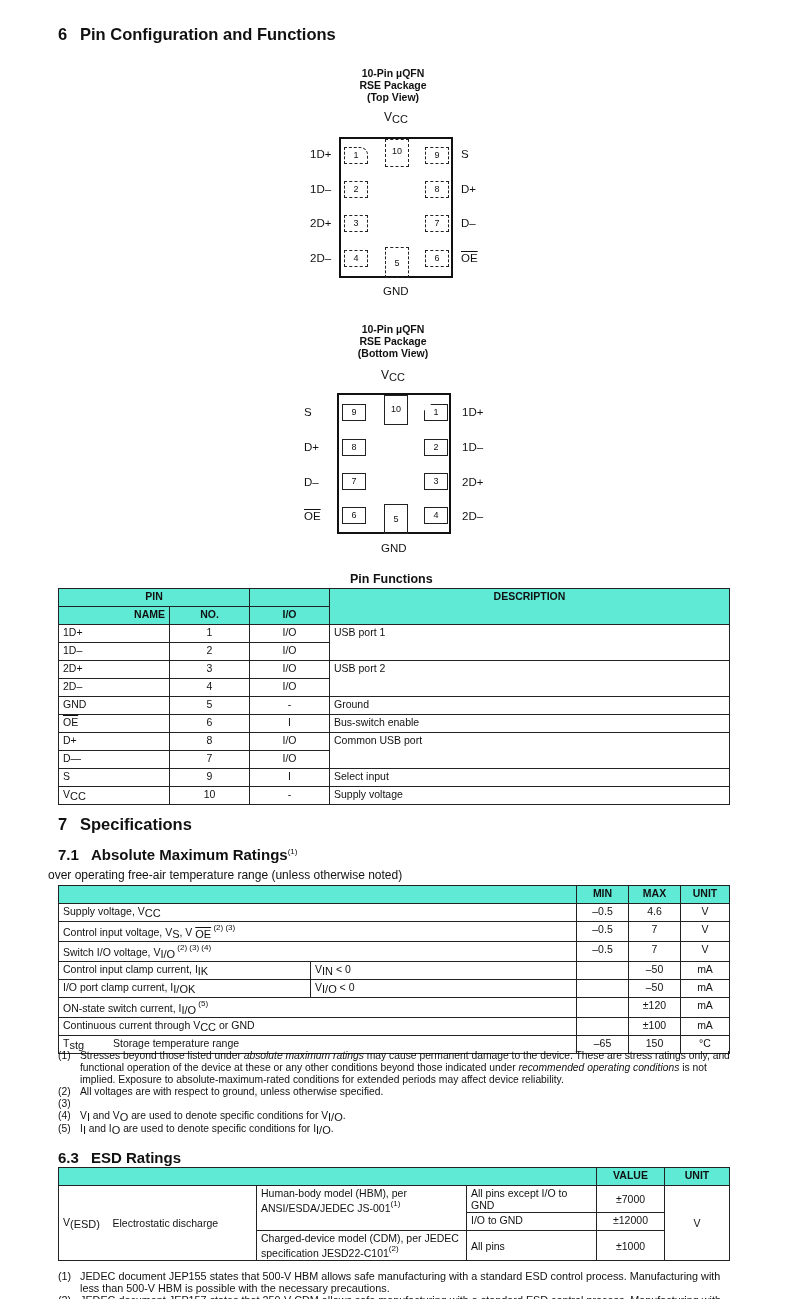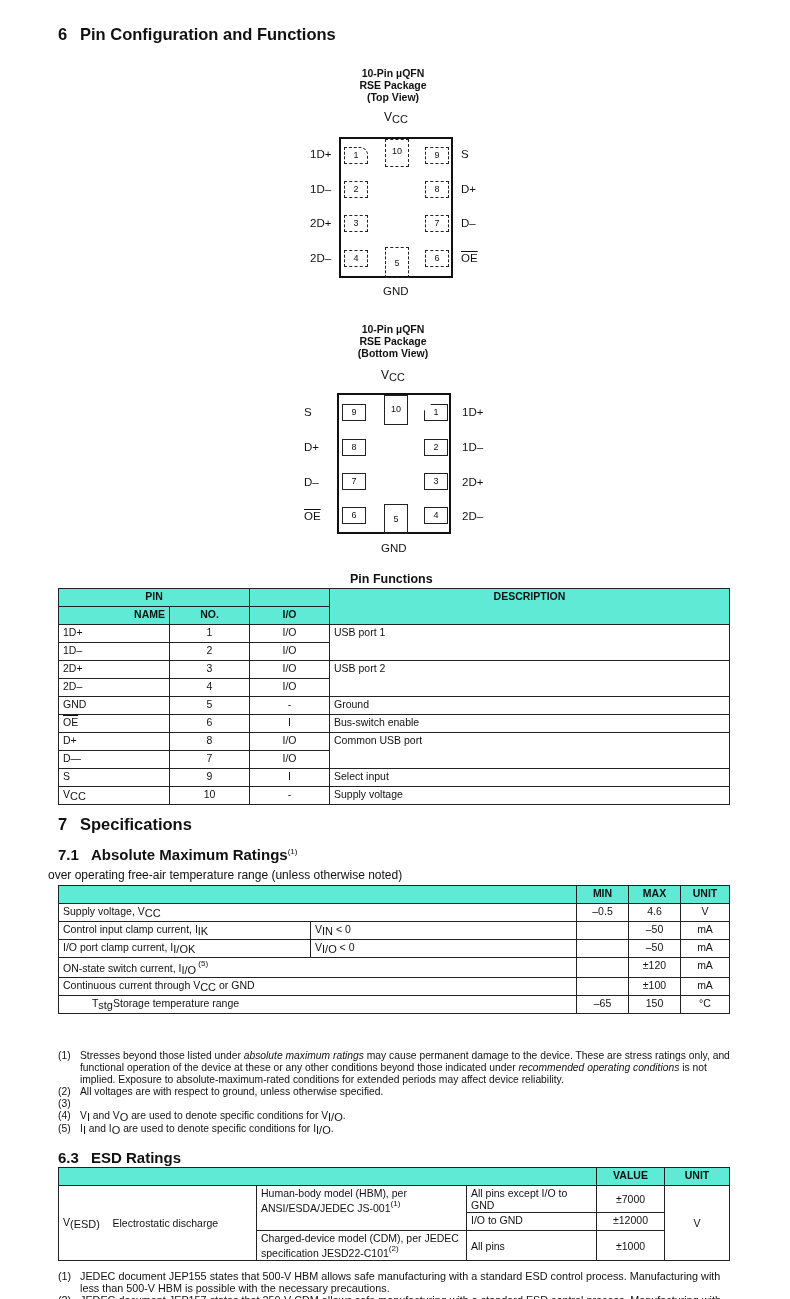--- a/index.html
+++ b/index.html
@@ -194,20 +194,32 @@
     <th class="c">MAX</th>
     <th class="c">UNIT</th>
   </tr>
   <tr>
     <td colspan="3"><span>Supply voltage, V</span><sub>CC</sub></td>
     <td class="c">–0.5</td>
     <td class="c">4.6</td>
     <td class="c">V</td>
   </tr>
   <tr>
+    <td colspan="3"><span>Control input voltage, V</span><sub>S</sub><span>, V </span><sub class="ovl">OE</sub><sup class="fn"> (2) (3)</sup></td>
+    <td class="c">–0.5</td>
+    <td class="c">7</td>
+    <td class="c">V</td>
+  </tr>
+  <tr>
+    <td colspan="3"><span>Switch I/O voltage, V</span><sub>I/O</sub><sup class="fn"> (2) (3) (4)</sup></td>
+    <td class="c">–0.5</td>
+    <td class="c">7</td>
+    <td class="c">V</td>
+  </tr>
+  <tr>
     <td colspan="2"><span>Control input clamp current, I</span><sub>IK</sub></td>
     <td><span>V</span><sub>IN</sub><span> &lt; 0</span></td>
     <td class="c"></td>
     <td class="c">–50</td>
     <td class="c">mA</td>
   </tr>
   <tr>
     <td colspan="2"><span>I/O port clamp current, I</span><sub>I/OK</sub></td>
     <td><span>V</span><sub>I/O</sub><span> &lt; 0</span></td>
     <td class="c"></td>
@@ -220,21 +232,21 @@
     <td class="c">±120</td>
     <td class="c">mA</td>
   </tr>
   <tr>
     <td colspan="3"><span>Continuous current through V</span><sub>CC</sub><span> or GND</span></td>
     <td class="c"></td>
     <td class="c">±100</td>
     <td class="c">mA</td>
   </tr>
   <tr>
-    <td colspan="3"><span style="display:inline-block; width:50px;text-align:right;"><span>T</span><sub>stg</sub></span><span>Storage temperature range</span></td>
+    <td colspan="3"><span style="display:inline-block; width:50px;"><span>T</span><sub>stg</sub></span><span>Storage temperature range</span></td>
     <td class="c">–65</td>
     <td class="c">150</td>
     <td class="c">°C</td>
   </tr>
 </tbody>
   </table>
 
 <div class="notes" style="left:58px; top:1050px; width:672px;">
   <div class="note">
       <span class="n">(1)</span>

